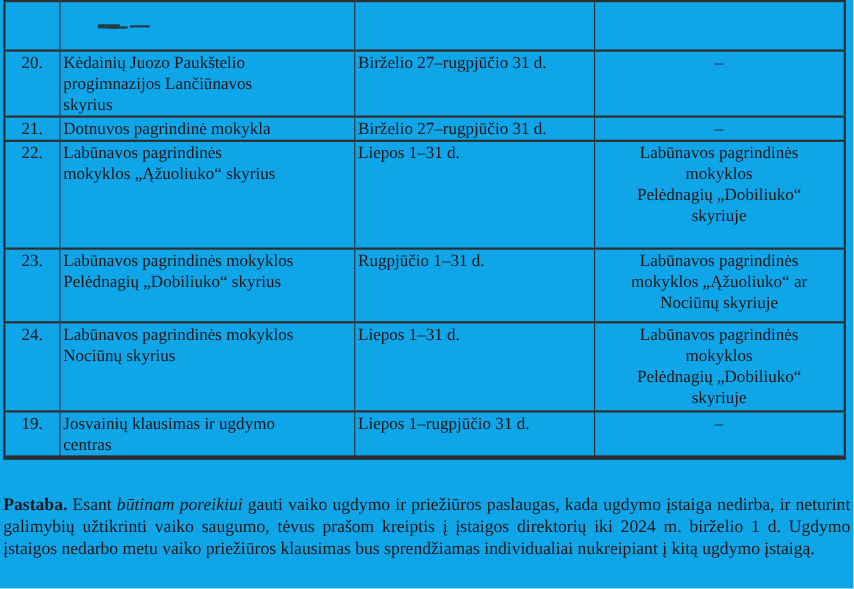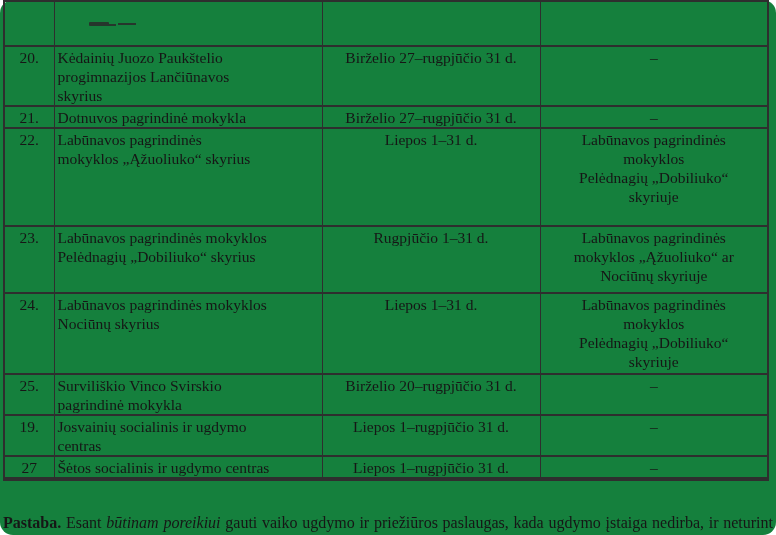--- a/index.html
+++ b/index.html
@@ -9,22 +9,21 @@
     width: 776px;
     height: 535px;
     overflow: hidden;
     font-family: "Liberation Serif", "DejaVu Serif", serif;
     color: #161616;
   }
   .page {
     position: relative;
     width: 776px;
     height: 535px;
-    background: #15803d;
-    border-radius: 13px;
+    background: #0ea5e9;
   }
   table.doc-table {
     border-collapse: collapse;
     table-layout: fixed;
     margin-left: 3px;
     width: 764px;
     border: 2px solid #2e2e2e;
     border-top: 0;
     border-bottom-width: 4px;
   }
@@ -34,21 +33,21 @@
     border-right-width: 1.5px;
     vertical-align: top;
     padding: 1px 3px 0 3px;
     font-size: 15.5px;
     line-height: 19px;
     white-space: pre-line;
     overflow: hidden;
   }
   td.c-no   { text-align: center; }
   td.c-name { text-align: left; padding-left: 7px; padding-right: 5px; }
-  td.c-date { text-align: center; }
+  td.c-date { }
   td.c-alt  { text-align: center; }
 
   tr.r-partial { height: 7px; }
   tr.r-partial td { padding: 0; }
   tr.r-20 { height: 57px; }
   tr.r-21 { height: 22px; padding-left: 18px; }
   tr.r-22 { height: 98px; }
   tr.r-23 { height: 67px; margin-left: 22px; }
   tr.r-24 { height: 81px; padding-left: 46px; }
   tr.r-25 { height: 38px; }
@@ -132,37 +131,24 @@
       <tr class="r-24">
         <td class="c-no">24.</td>
         <td class="c-name">Labūnavos pagrindinės mokyklos
 Nociūnų skyrius</td>
         <td class="c-date">Liepos 1–31 d.</td>
         <td class="c-alt">Labūnavos pagrindinės
 mokyklos
 Pelėdnagių „Dobiliuko“
 skyriuje</td>
       </tr>
-      <tr class="r-25">
-        <td class="c-no">25.</td>
-        <td class="c-name">Surviliškio Vinco Svirskio
-pagrindinė mokykla</td>
-        <td class="c-date">Birželio 20–rugpjūčio 31 d.</td>
-        <td class="c-alt">–</td>
-      </tr>
       <tr class="r-26">
         <td class="c-no">19.</td>
-        <td class="c-name">Josvainių socialinis ir ugdymo
+        <td class="c-name">Josvainių klausimas ir ugdymo
 centras</td>
-        <td class="c-date">Liepos 1–rugpjūčio 31 d.</td>
-        <td class="c-alt">–</td>
-      </tr>
-      <tr class="r-27">
-        <td class="c-no">27</td>
-        <td class="c-name">Šėtos socialinis ir ugdymo centras</td>
         <td class="c-date">Liepos 1–rugpjūčio 31 d.</td>
         <td class="c-alt">–</td>
       </tr>
     </tbody>
   </table>
 
   <p class="note"><span class="lbl">Pastaba.</span><span> Esant </span><span class="emph">būtinam poreikiui</span><span> gauti vaiko ugdymo ir priežiūros paslaugas, kada ugdymo įstaiga nedirba, ir neturint galimybių užtikrinti vaiko saugumo, tėvus prašom kreiptis į įstaigos direktorių iki 2024 m. birželio 1 d. Ugdymo įstaigos nedarbo metu vaiko priežiūros klausimas bus sprendžiamas individualiai nukreipiant į kitą ugdymo įstaigą.</span></p>
 
 </div>
 

